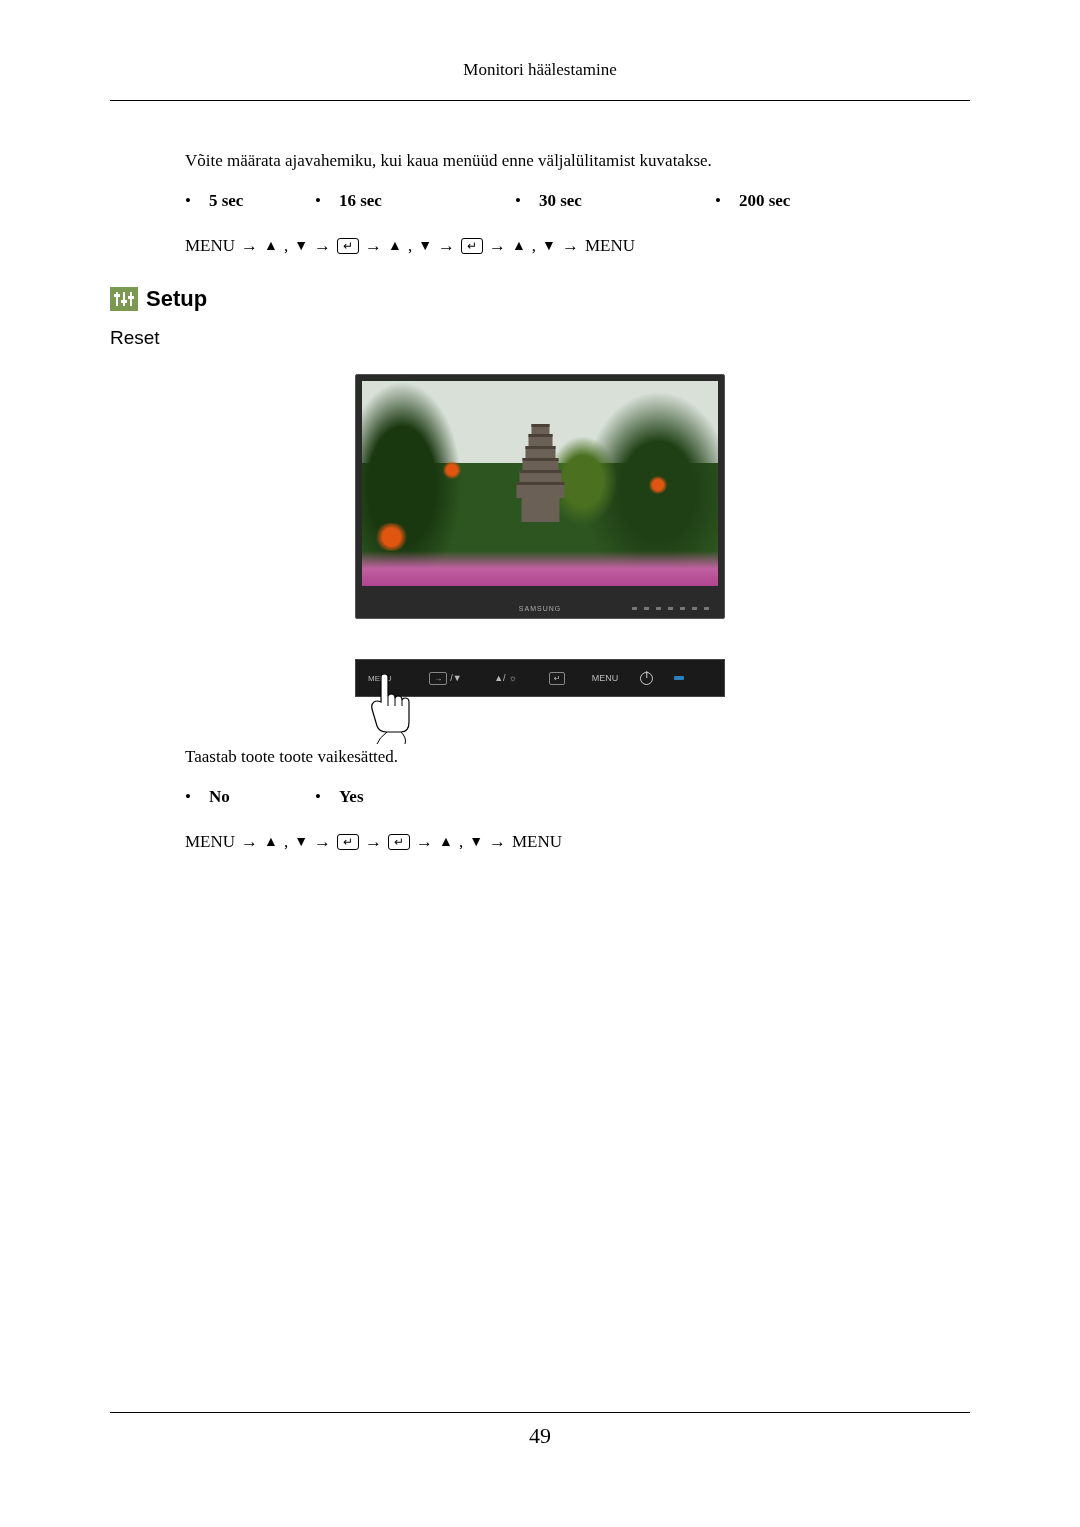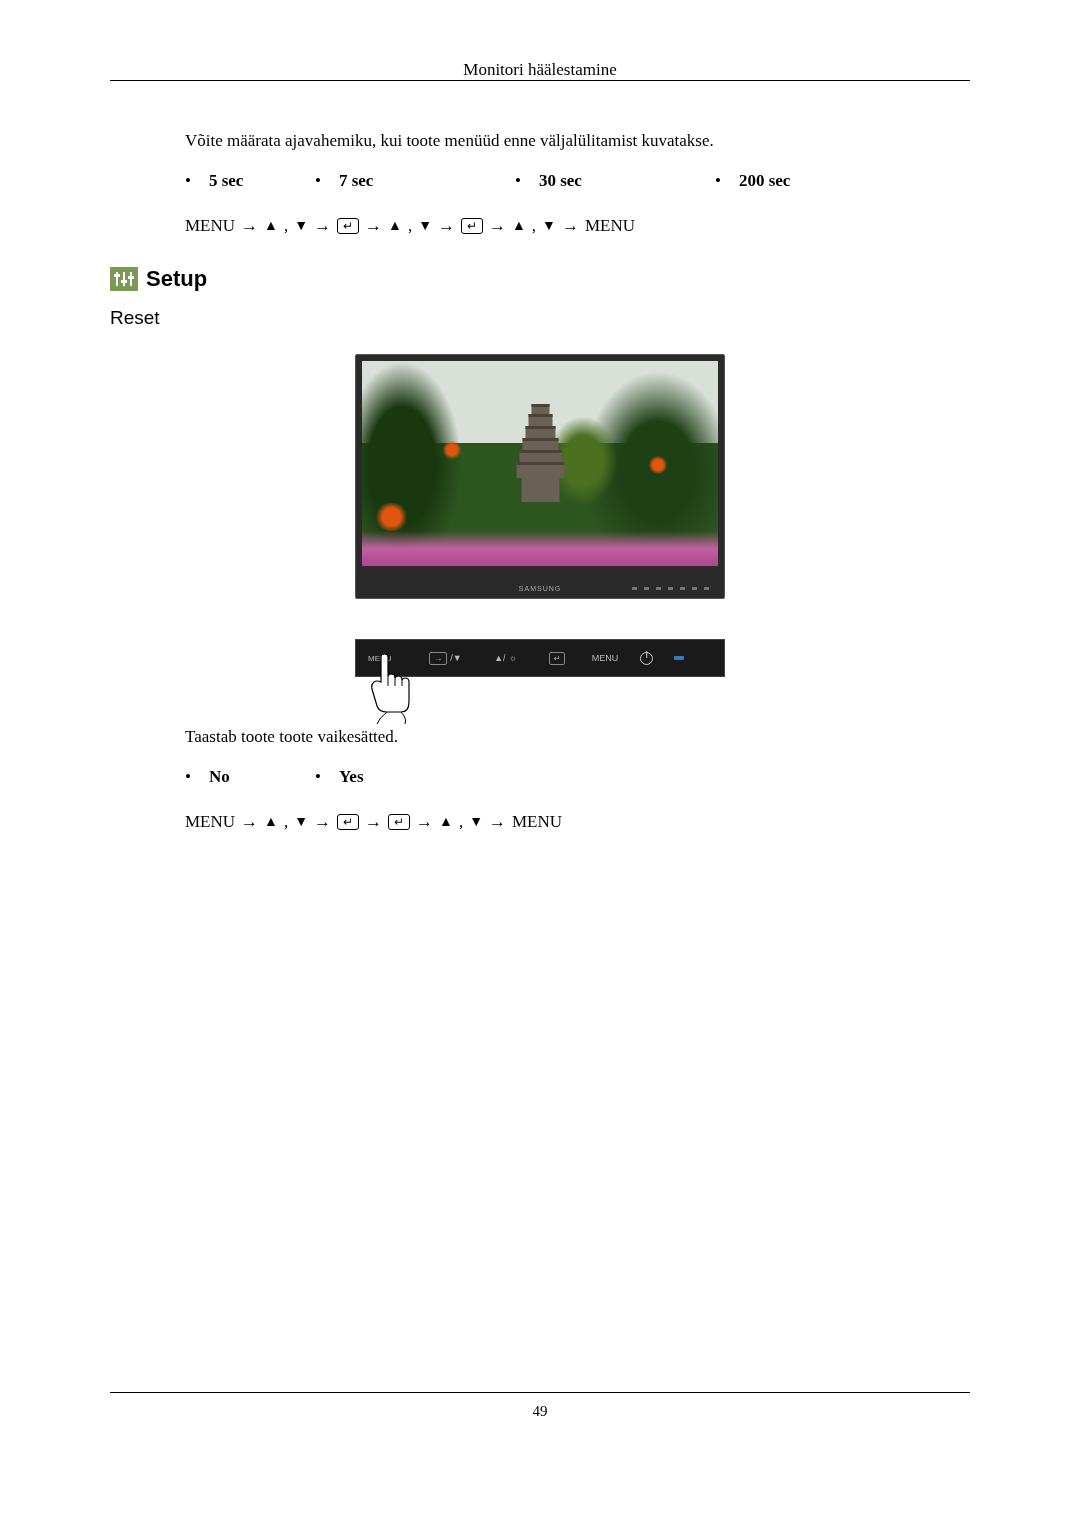--- a/index.html
+++ b/index.html
@@ -11,21 +11,21 @@
       font-family: "Times New Roman", serif;
       background: #fff;
       width: 1080px;
       margin: 0 auto;
       padding: 60px 110px;
       color: #000;
     }
     .header-line {
       text-align: center;
       font-size: 17px;
-      padding-bottom: 0;
+      padding-bottom: 20px;
       border-bottom: 1px solid #000;
       margin-bottom: 50px;
     }
     .body-text {
       font-size: 17px;
       margin-left: 75px;
       margin-bottom: 20px;
     }
     .options-row {
       margin-left: 75px;
@@ -286,38 +286,38 @@
       vertical-align: middle;
     }
     .arrow-sym {
       font-size: 14px;
     }
     .footer {
       border-top: 1px solid #000;
       margin-top: 560px;
       padding-top: 10px;
       text-align: center;
-      font-size: 15px;
+      font-size: 22px;
     }
   </style>
 </head>
 <body>
 
 <div class="header-line">Monitori häälestamine</div>
 
-<p class="body-text">Võite määrata ajavahemiku, kui toote menüüd enne väljalülitamist kuvatakse.</p>
+<p class="body-text">Võite määrata ajavahemiku, kui kaua menüüd enne väljalülitamist kuvatakse.</p>
 
 <div class="options-row">
   <div class="option-item o1">
       <span class="bullet">•</span>
       <span>5 sec</span>
     </div>
   <div class="option-item o2">
       <span class="bullet">•</span>
-      <span>7 sec</span>
+      <span>16 sec</span>
     </div>
   <div class="option-item o3">
       <span class="bullet">•</span>
       <span>30 sec</span>
     </div>
   <div class="option-item o4">
       <span class="bullet">•</span>
       <span>200 sec</span>
     </div>
 </div>

